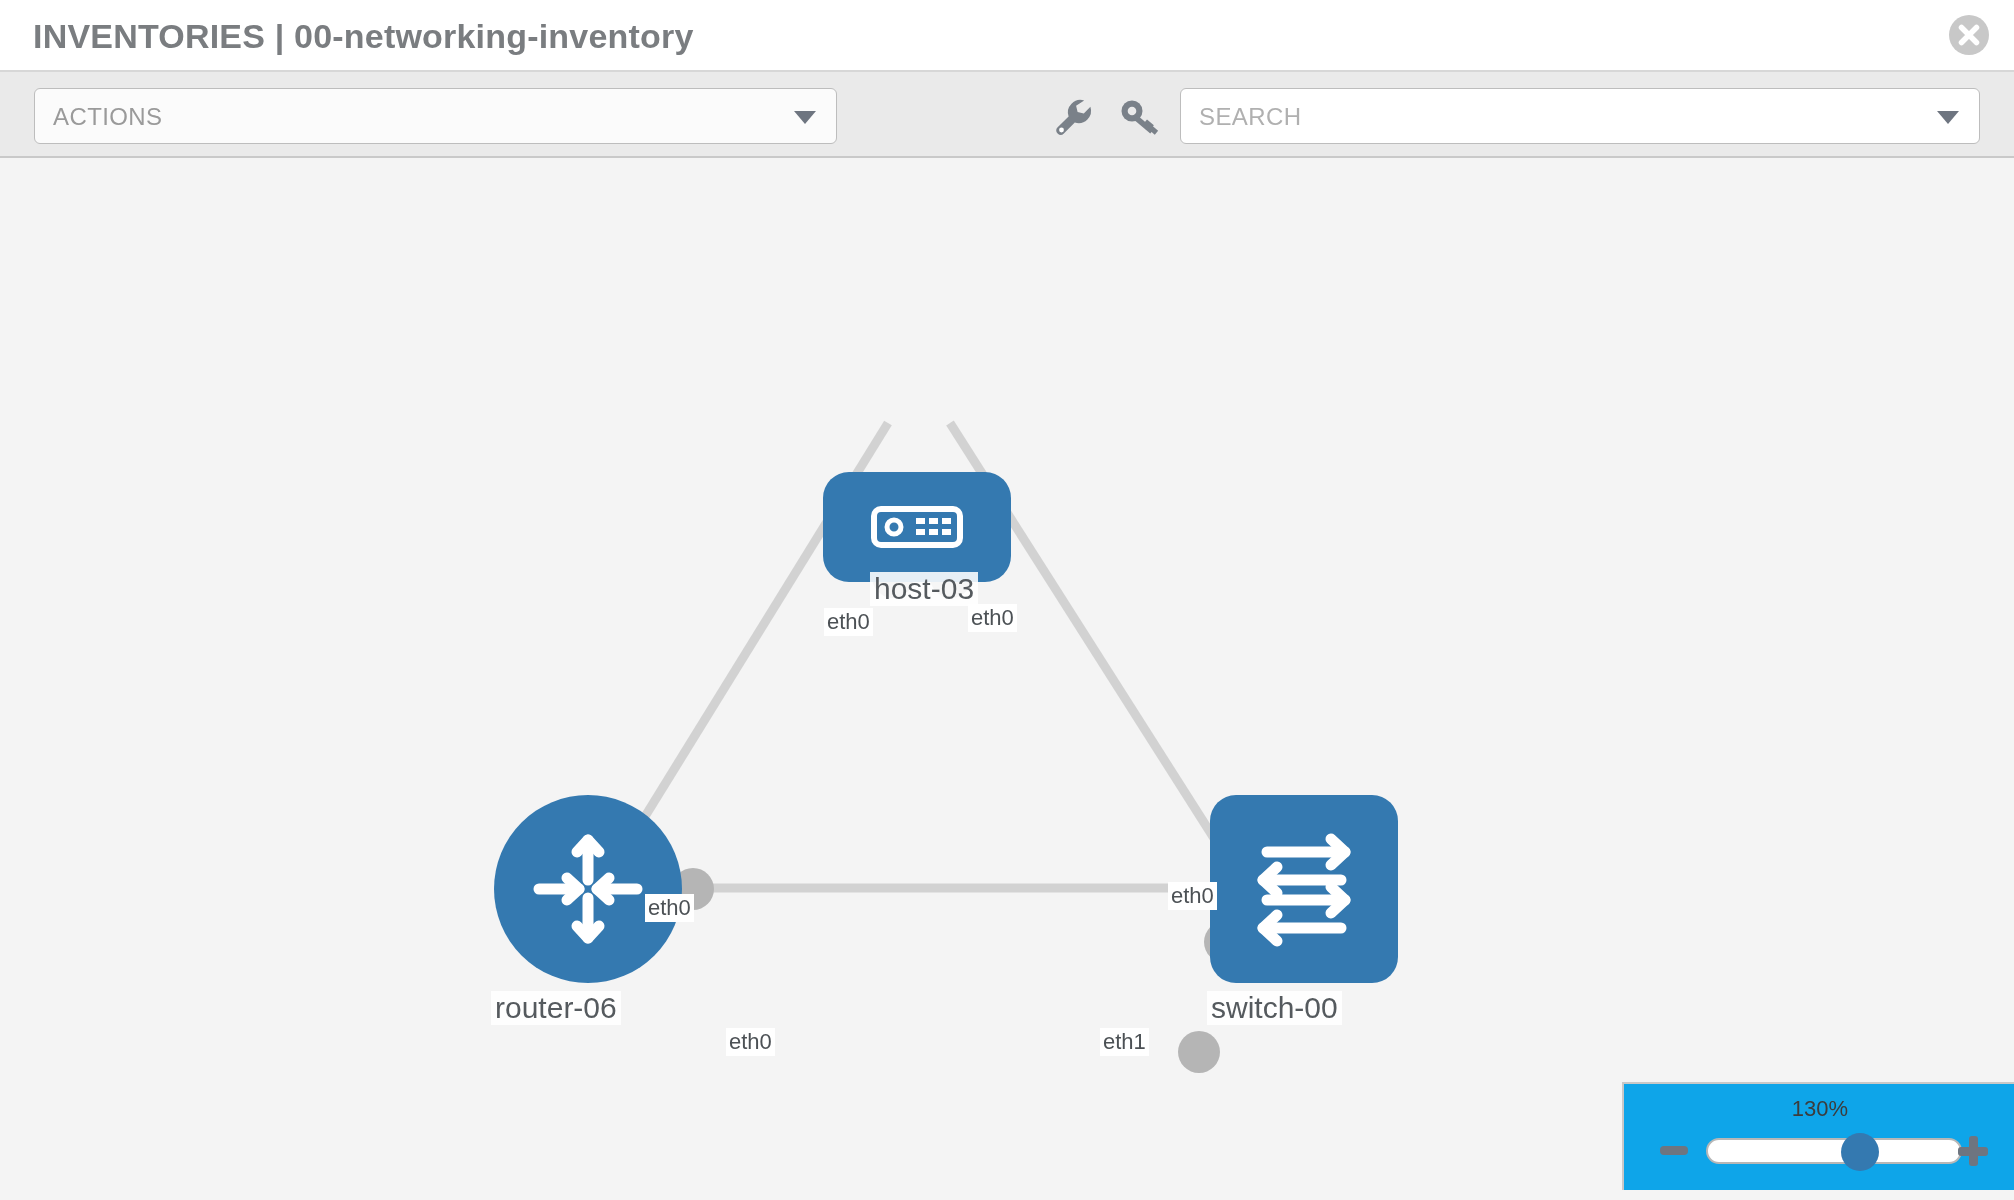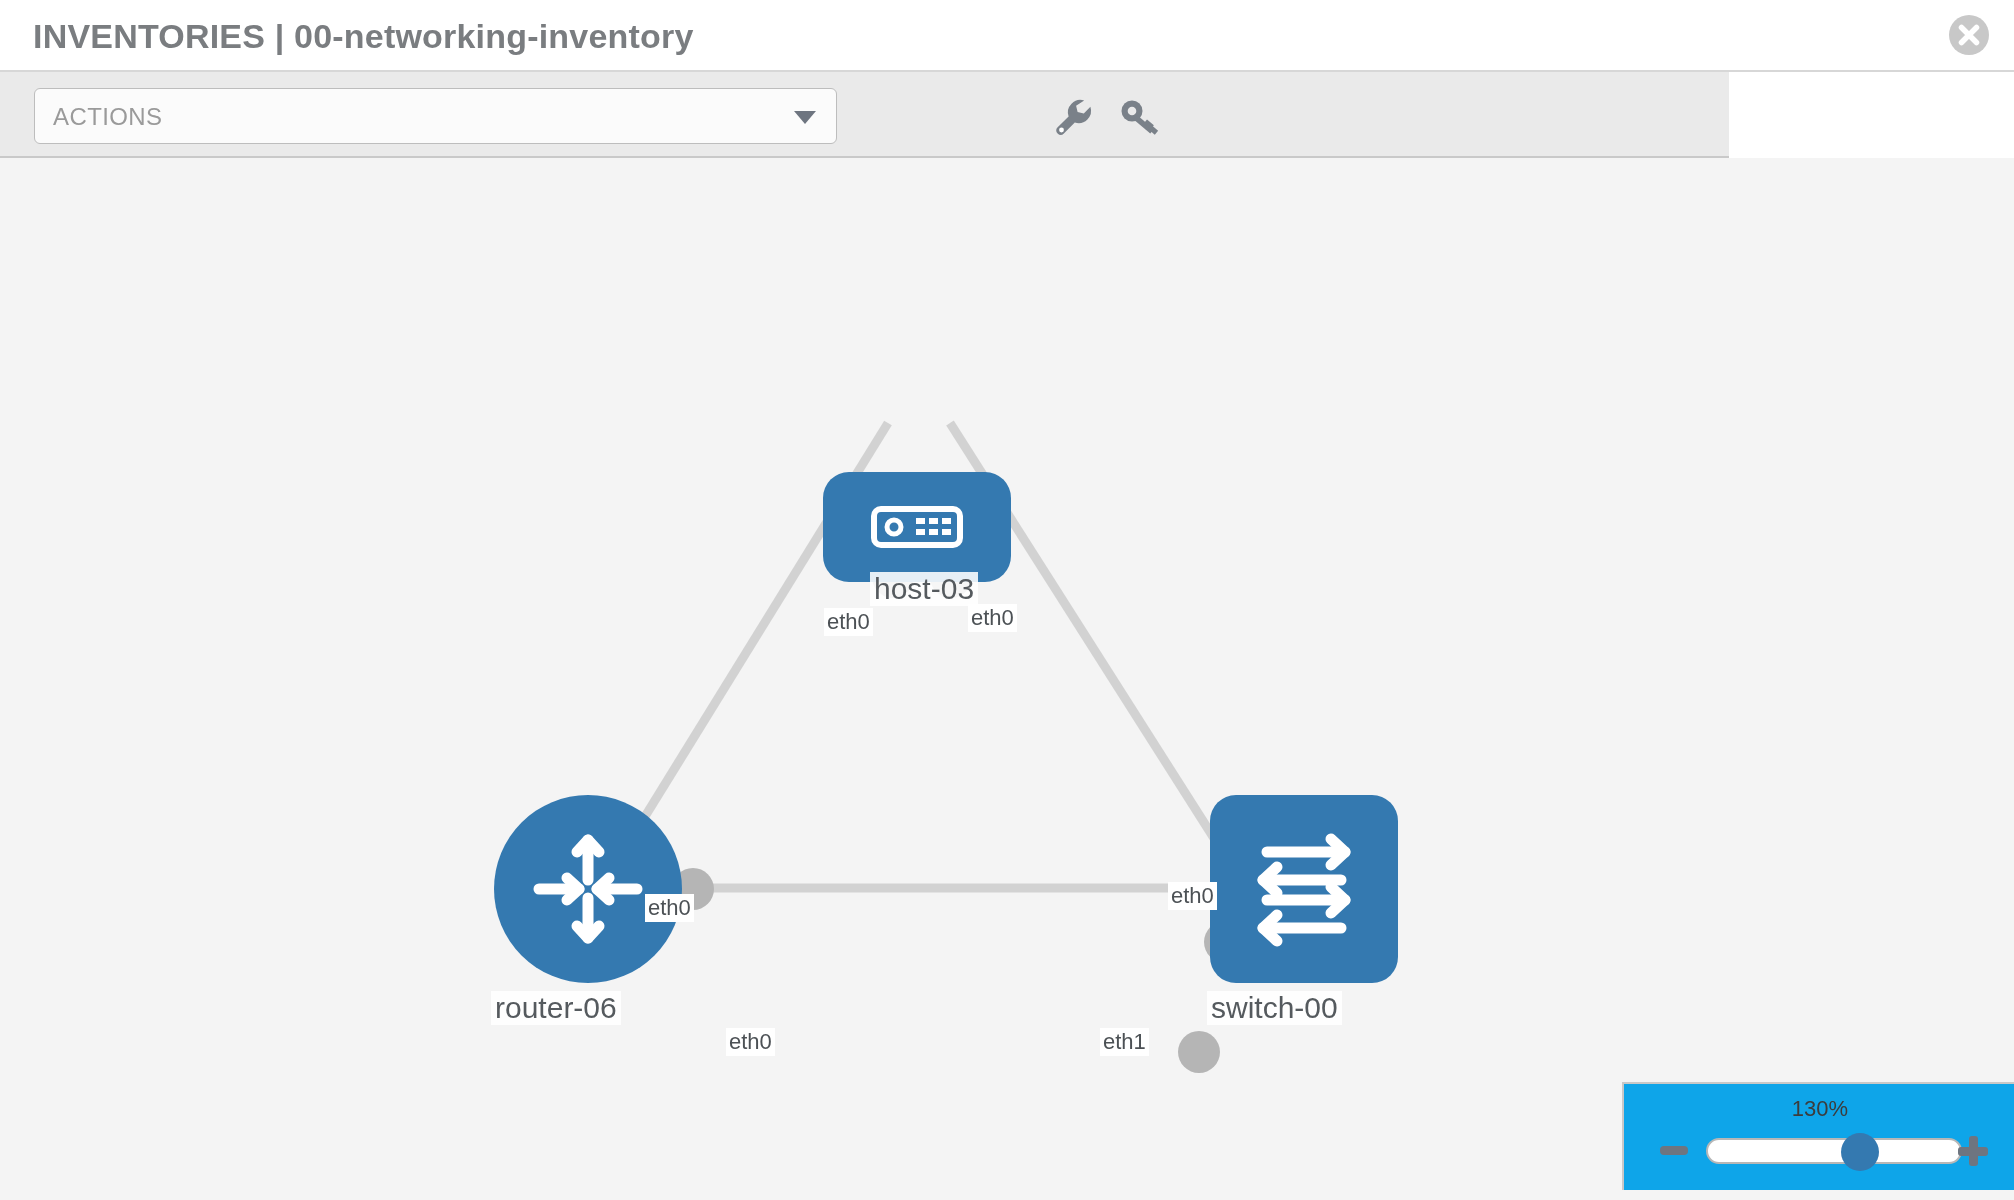--- a/index.html
+++ b/index.html
@@ -26,21 +26,21 @@
   }
   .close-btn {
     position: absolute; right: 24px; top: 14px;
     width: 42px; height: 42px;
     cursor: pointer;
   }
 
   
   .toolbar {
     position: absolute; left: 0; top: 72px;
-    width: 1729px; height: 86px;
+    width: 2014px; height: 86px;
     background: #eaeaea;
     border-bottom: 2px solid #c9c9c9;
   }
   .actions-select {
     position: absolute; left: 34px; top: 16px;
     width: 803px; height: 56px;
     background: #fbfbfb;
     border: 1px solid #bdbdbd;
     border-radius: 6px;
   }
@@ -208,20 +208,24 @@
           <circle cx="16" cy="17" r="10.5"></circle>
           <circle cx="16" cy="17" r="4.3" fill="#eaeaea"></circle>
           <rect x="21" y="21" width="22" height="5.6" transform="rotate(40 21 21)"></rect>
           <rect x="31" y="25.5" width="9" height="5.2" transform="rotate(40 31 25.5)"></rect>
           <rect x="36" y="31.5" width="8" height="5.2" transform="rotate(40 36 31.5)"></rect>
         </g>
       </svg>
     </div>
   </div>
 
+  <div class="search-box">
+    <span class="search-label">SEARCH</span>
+    <span class="caret"></span>
+  </div>
 </div>
 
 <div class="canvas">
 
   <svg class="topology">
 
     <line x1="888" y1="265" x2="607" y2="720" stroke="#d2d2d2" stroke-width="9"></line>
 
     <line x1="950" y1="265" x2="1238" y2="718" stroke="#d2d2d2" stroke-width="9"></line>
 

